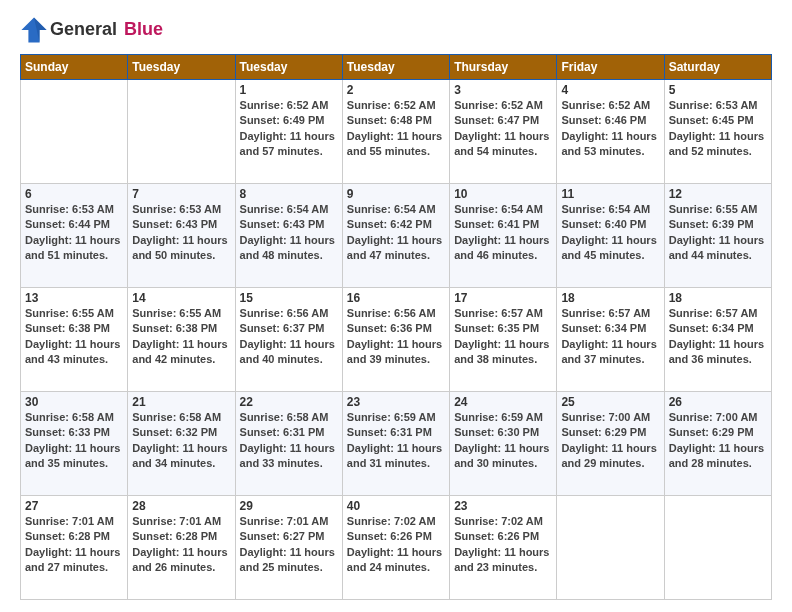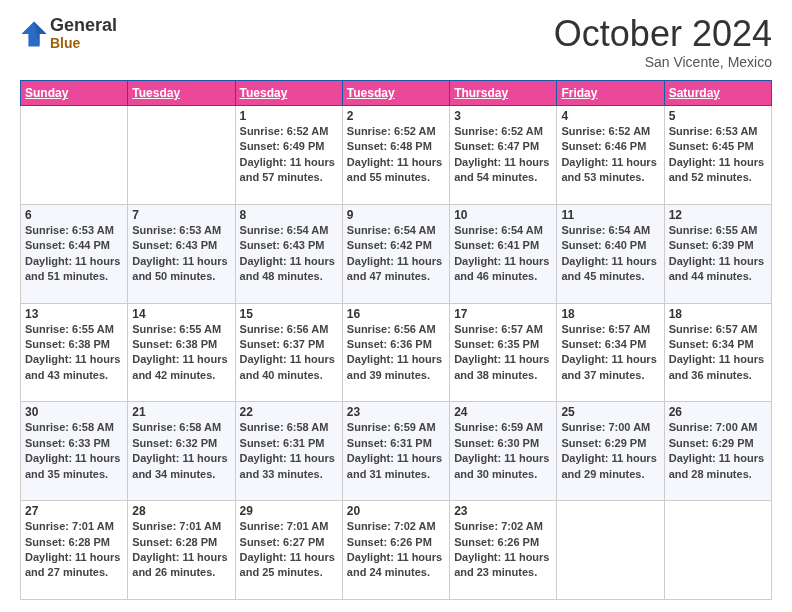--- a/index.html
+++ b/index.html
@@ -22,32 +22,33 @@
       justify-content: space-between;
       align-items: flex-start;
       margin-bottom: 10px;
     }
     .logo {
       display: flex;
       align-items: center;
     }
     .logo-text {
       display: flex;
-      flex-direction: column;
+      flex-direction: row;
       line-height: 1.1;
     }
     .logo-general {
       font-size: 18px;
       font-weight: bold;
       color: #333;
     }
     .logo-blue {
-      font-size: 14px;
-      font-weight: bold;
-      color: #a16207;
+      font-size: 18px;
+      font-weight: bold;
+      color: #be185d;
+      margin-left: 7px;
     }
     .logo-icon {
       width: 28px;
       height: 28px;
       margin-right: 2px;
     }
     .title-block {
       text-align: right;
     }
     .month-title {
@@ -101,43 +102,38 @@
     .empty-cell {
       background: #f9f9f9;
     }
     tr:nth-child(even) td {
       background-color: #f5f7fc;
     }
     tr:nth-child(odd) td {
       background-color: #ffffff;
     }
     .calendar thead tr th {
-      background-color: #ec4899;
-      text-decoration: underline;
+      background-color: #a16207;
     }
   </style>
 </head>
 <body>
 
 <div class="page">
   <div class="header">
     <div class="logo">
       <svg class="logo-icon" viewBox="0 0 40 40" xmlns="http://www.w3.org/2000/svg">
         <polygon points="20,2 38,20 28,20 28,38 12,38 12,20 2,20" fill="#2a6bc4"></polygon>
         <polygon points="20,2 38,20 28,20 28,38" fill="#1a4f9a" opacity="0.5"></polygon>
       </svg>
       <div class="logo-text">
         <span class="logo-general">General</span>
         <span class="logo-blue">Blue</span>
       </div>
     </div>
-    <div class="title-block">
-      <div class="month-title">October 2024</div>
-      <div class="location-title">San Vicente, Mexico</div>
-    </div>
   </div>
 
   <table class="calendar">
     <thead>
       <tr>
       <th>Sunday</th>
           <th>Tuesday</th>
           <th>Tuesday</th>
           <th>Tuesday</th>
           <th>Thursday</th>
@@ -267,21 +263,21 @@
           </td>
           <td>
             <span class="day-number">28</span>
             <div class="day-info">Sunrise: 7:01 AM<br>Sunset: 6:28 PM<br>Daylight: 11 hours and 26 minutes.</div>
           </td>
           <td>
             <span class="day-number">29</span>
             <div class="day-info">Sunrise: 7:01 AM<br>Sunset: 6:27 PM<br>Daylight: 11 hours and 25 minutes.</div>
           </td>
           <td>
-            <span class="day-number">20</span>
+            <span class="day-number">40</span>
             <div class="day-info">Sunrise: 7:02 AM<br>Sunset: 6:26 PM<br>Daylight: 11 hours and 24 minutes.</div>
           </td>
           <td>
             <span class="day-number">23</span>
             <div class="day-info">Sunrise: 7:02 AM<br>Sunset: 6:26 PM<br>Daylight: 11 hours and 23 minutes.</div>
           </td>
           <td class="empty-cell"></td>
           <td class="empty-cell"></td>
         </tr>
       </tbody>

